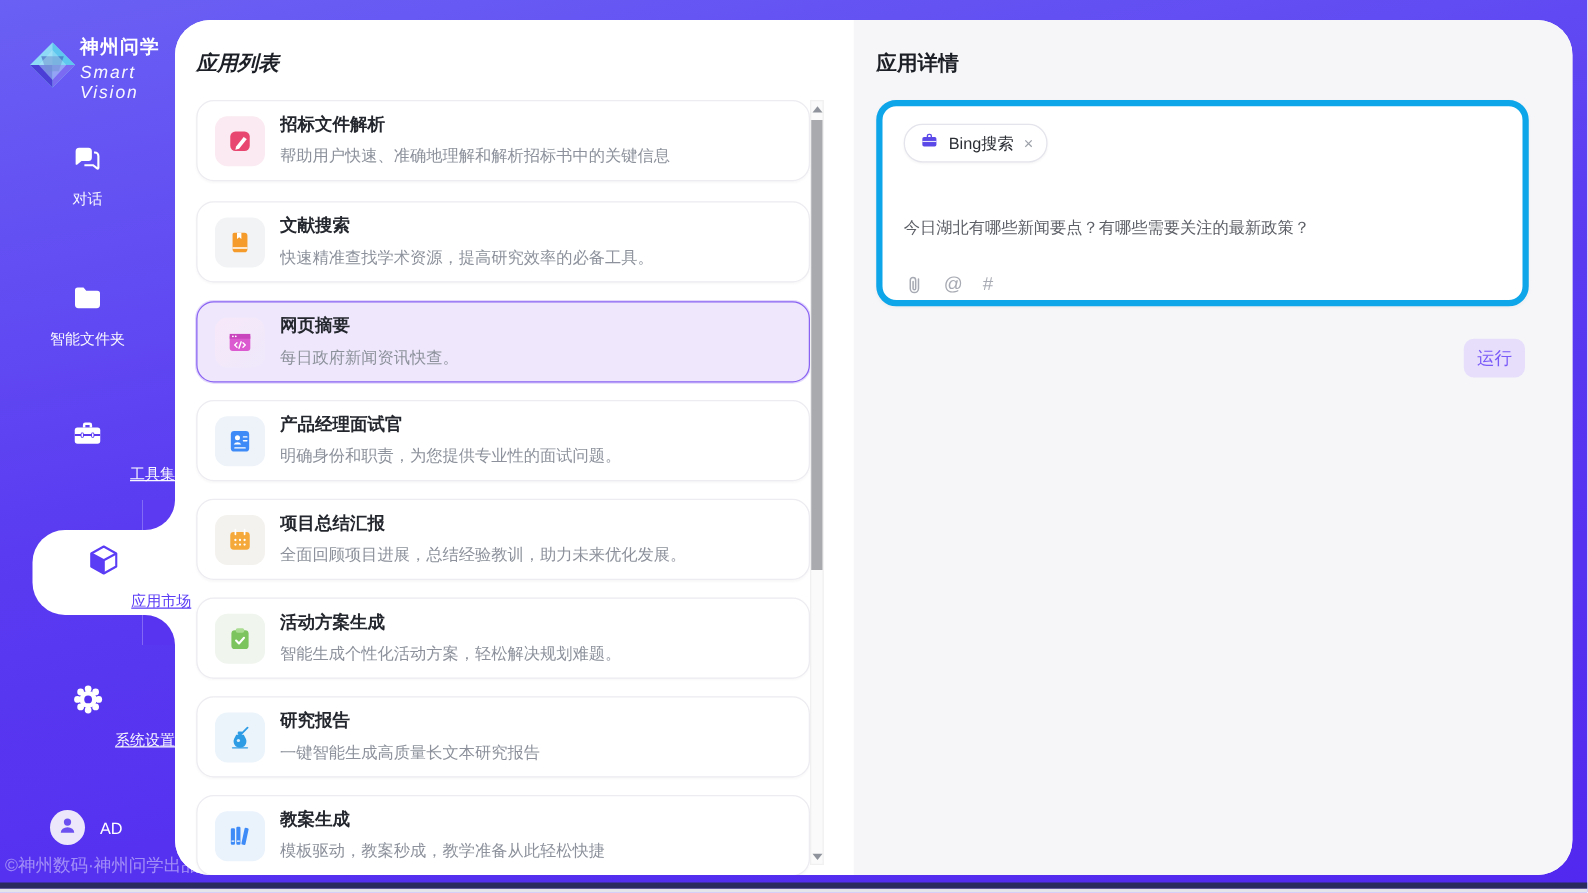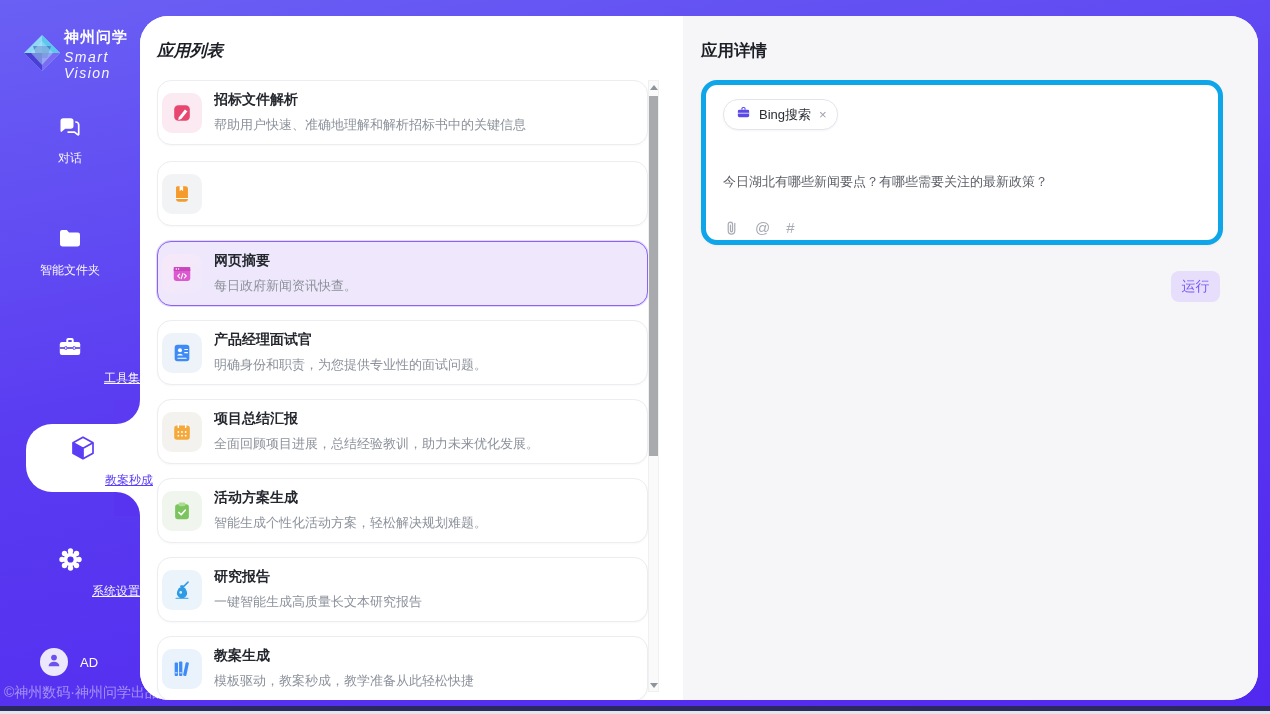--- a/index.html
+++ b/index.html
@@ -35,21 +35,21 @@
   
   .content { position:absolute; left:140px; top:16px; right:12px; bottom:14px;
              background:#fff; border-radius:28px; overflow:hidden; z-index:4; }
   .panel-title { font-size:16.5px; font-weight:bold; color:#1c1f26; }
 
   
   .list-panel { position:absolute; left:0; top:0; width:543px; height:100%; background:#fff; }
   .list-panel .panel-title { position:absolute; left:17px; top:24px;font-style:italic; }
   .card { position:absolute; left:17px; width:491px; height:65px; background:#fff;
           border:1px solid #ececf1; border-radius:14px; box-shadow:0 1px 2px rgba(30,30,60,.03);
-          display:flex; align-items:center; padding:0 4px; cursor:pointer; }
+          display:flex; align-items:center; padding:0 14px; cursor:pointer; }
   .card.sel { background:#efe8fc; border:1px solid #8a63f2; box-shadow:0 0 0 1px rgba(138,99,242,.25); }
   .tile { width:40px; height:40px; border-radius:10px; flex:0 0 40px; display:flex; align-items:center; justify-content:center; }
   .t1{background:#fbeaf1;} .t2{background:#f2f3f5;} .t3{background:linear-gradient(135deg,#f7e8f9,#eee9fb);}
   .t4{background:#eef3fa;} .t5{background:#f4f2ee;} .t6{background:#f0f5ee;} .t7{background:#ebf4fb;} .t8{background:#eaf2fc;}
   .ct { margin-left:12px; overflow:hidden; }
   .cn { font-size:14px; font-weight:bold; color:#24272e; }
   .cd { font-size:13px; color:#8c919b; margin-top:7px; white-space:nowrap; }
   
   .sb-track { position:absolute; right:24px; top:64px; width:11px; height:612px; background:#fafafa; border:1px solid #f0f0f0; }
   .sb-up, .sb-down { position:absolute; left:0; width:100%; height:12px; display:flex; align-items:center; justify-content:center; cursor:pointer; }
@@ -135,21 +135,21 @@
     <div class="flare fb"></div>
     <div class="pill">
       <div class="nav-item" style="top:10px; left:-13px;">
         <span class="nav-ic">
           <svg width="28" height="28" viewBox="0 0 28 28">
             <path d="M14 3.2 24 8.8v10.4L14 24.8 4 19.2V8.8z" fill="#fff" stroke="#5b3df5" stroke-width="1.7" stroke-linejoin="round"></path>
             <path d="M4 8.8 14 14.2 24 8.8M14 14.2v10.6" fill="none" stroke="#5b3df5" stroke-width="1.7" stroke-linejoin="round"></path>
             <path d="M4 8.8 14 14.2v10.6L4 19.2z" fill="#5b3df5"></path>
           </svg>
         </span>
-        <span class="nav-lb u">教案秒成</span>
+        <span class="nav-lb u">应用市场</span>
       </div>
     </div>
 
     <div class="nav-item" style="top:546px">
       <span class="nav-ic">
         <svg width="27" height="27" viewBox="0 0 27 27">
           <g fill="#fff">
             <circle cx="13.5" cy="13.5" r="6.8"></circle>
             <circle cx="13.5" cy="5" r="2.7"></circle>
               <circle cx="13.5" cy="22" r="2.7"></circle>
@@ -200,20 +200,24 @@
       </div>
 
       <div class="card" style="top:145px">
         <span class="tile t2">
           <svg width="22" height="22" viewBox="0 0 24 24">
             <path d="M6.8 3.5h9A2.7 2.7 0 0 1 18.5 6.2v11.6a2.7 2.7 0 0 1-2.7 2.7H8.2a2.7 2.7 0 0 1-2.7-2.7V5a1.5 1.5 0 0 1 1.3-1.5z" fill="#f59b2c"></path>
             <path d="M13.2 3.5v5.4l-1.9-1.5-1.9 1.5V3.5z" fill="#fff"></path>
             <path d="M5.5 16.8h13" stroke="#fff" stroke-width="1.1"></path>
           </svg>
         </span>
+        <div class="ct">
+          <div class="cn">文献搜索</div>
+          <div class="cd">快速精准查找学术资源，提高研究效率的必备工具。</div>
+        </div>
       </div>
 
       <div class="card sel" style="top:225px">
         <span class="tile t3">
           <svg width="22" height="22" viewBox="0 0 24 24">
             <rect x="3" y="4.5" width="18" height="15" rx="2.6" fill="#dc5acf"></rect>
             <rect x="3" y="4.5" width="18" height="4.2" fill="#c945bd"></rect>
             <circle cx="5.8" cy="6.6" r=".8" fill="#fff"></circle>
               <circle cx="8.3" cy="6.6" r=".8" fill="#fff"></circle>
             <path d="M9.4 12.2l-2 2 2 2M14.6 12.2l2 2-2 2M13 11.4l-1.9 5.6" stroke="#fff" stroke-width="1.2" fill="none" stroke-linecap="round"></path>

